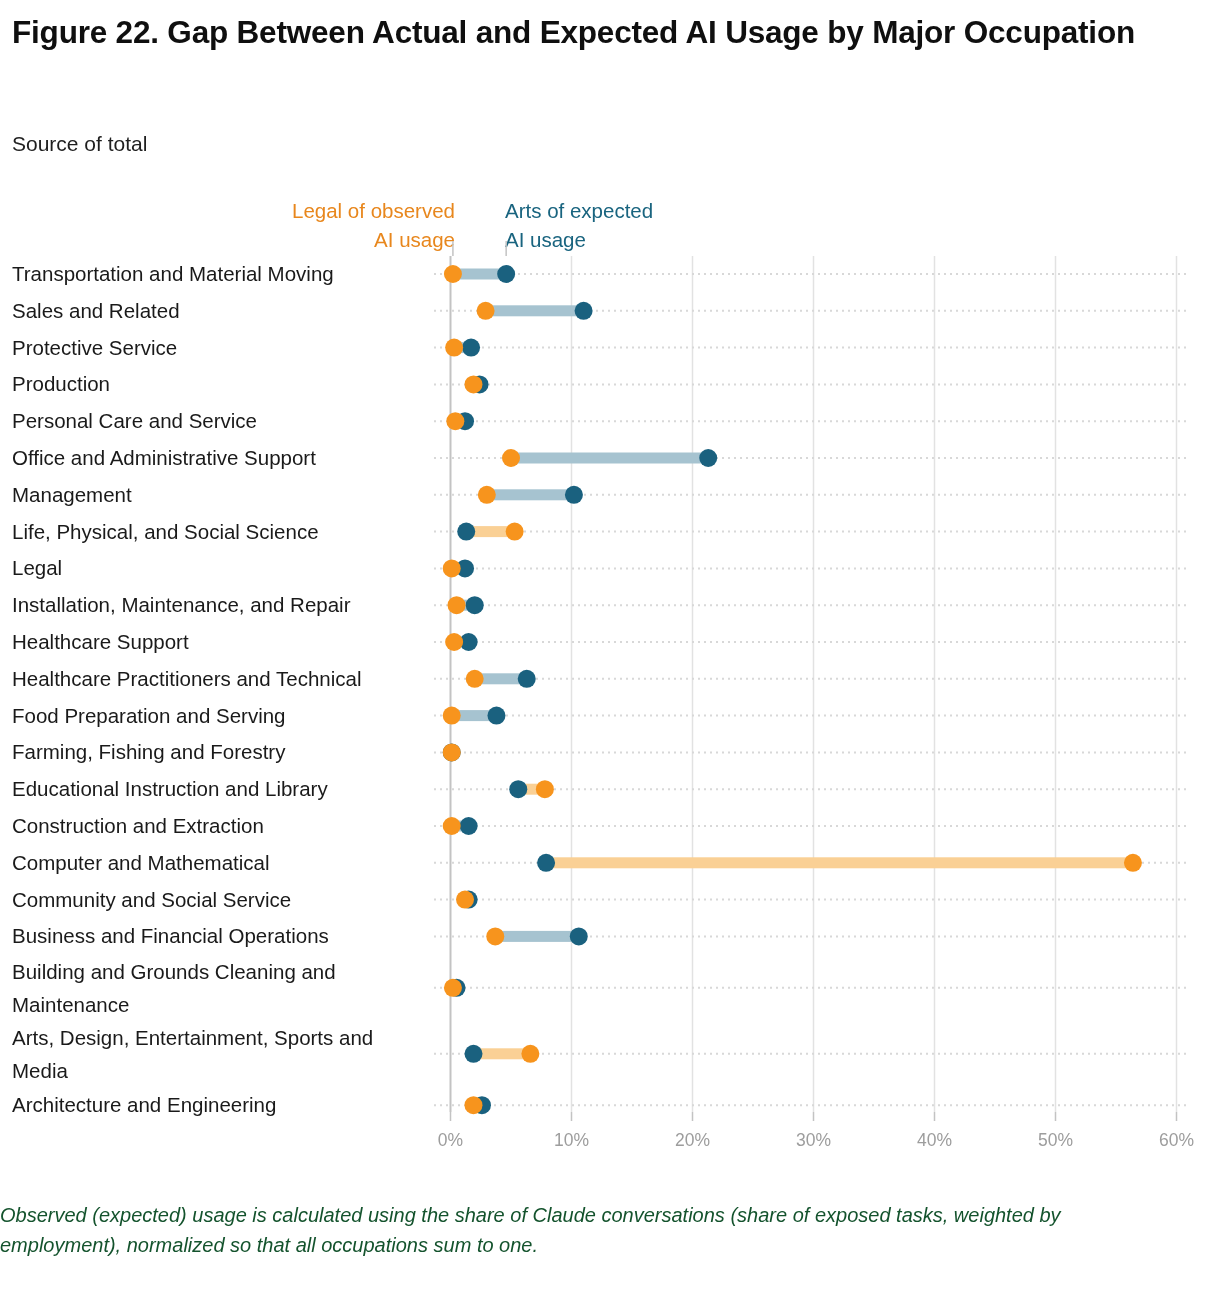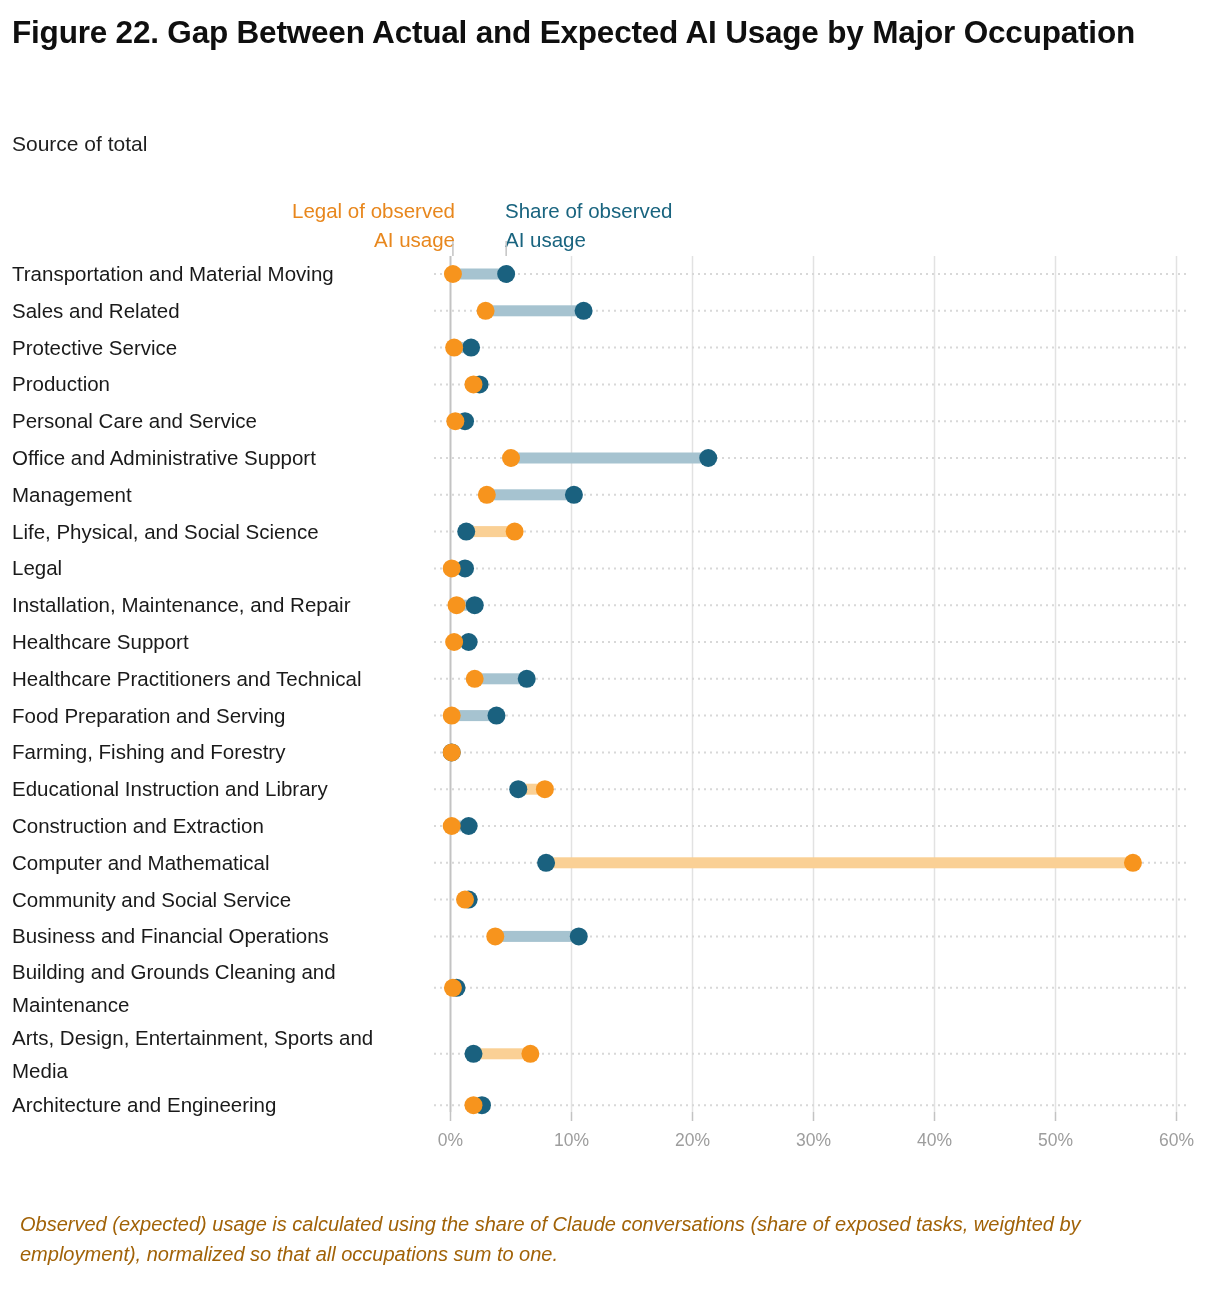--- a/index.html
+++ b/index.html
@@ -22,41 +22,41 @@
   .legend-observed{
     position:absolute;left:155px;top:196px;width:300px;
     text-align:right;font-size:20.5px;line-height:29px;
   }
   .legend-expected{
     position:absolute;left:505px;top:196px;width:300px;
     text-align:left;font-size:20.5px;line-height:29px;
   }
   .chart-svg{position:absolute;left:0;top:0;}
   .footnote{
-    position:absolute;left:20px;top:1200px;width:1150px;
-    font-size:20px;font-style:italic;color:#a16207;line-height:1.5;margin-top:9px;
+    position:absolute;left:0;top:1200px;width:1150px;
+    font-size:20px;font-style:italic;color:#14532d;line-height:1.5;
   }
   .source{
     position:absolute;left:12px;top:1262px;width:1150px;
     font-size:17.5px;color:#8c8c8c;
   }
 </style>
 </head>
 <body>
 
 <div class="page">
   <div class="title">Figure 22. Gap Between Actual and Expected AI Usage by Major Occupation</div>
   <div class="subtitle">Source of total</div>
 
   <div class="legend-observed" style="color: rgb(232, 135, 29);">
     <div>Legal of observed</div>
     <div>AI usage</div>
   </div>
   <div class="legend-expected" style="color: rgb(25, 100, 127);">
-    <div>Share of observed</div>
+    <div>Arts of expected</div>
     <div>AI usage</div>
   </div>
 
   <svg id="chart-svg" class="chart-svg" width="1220" height="1180">
       <line x1="450.5" y1="256" x2="450.5" y2="1112" stroke="#c3c3c3" stroke-width="2"></line>
       <line x1="450.5" y1="1112" x2="450.5" y2="1121" stroke="#c3c3c3" stroke-width="1.5"></line>
       <text x="450.5" y="1146" text-anchor="middle" font-size="17.5px" fill="#9d9d9d">0%</text>
       <line x1="571.5" y1="256" x2="571.5" y2="1112" stroke="#e2e2e2" stroke-width="1.5"></line>
       <line x1="571.5" y1="1112" x2="571.5" y2="1121" stroke="#c3c3c3" stroke-width="1.5"></line>
       <text x="571.5" y="1146" text-anchor="middle" font-size="17.5px" fill="#9d9d9d">10%</text>

